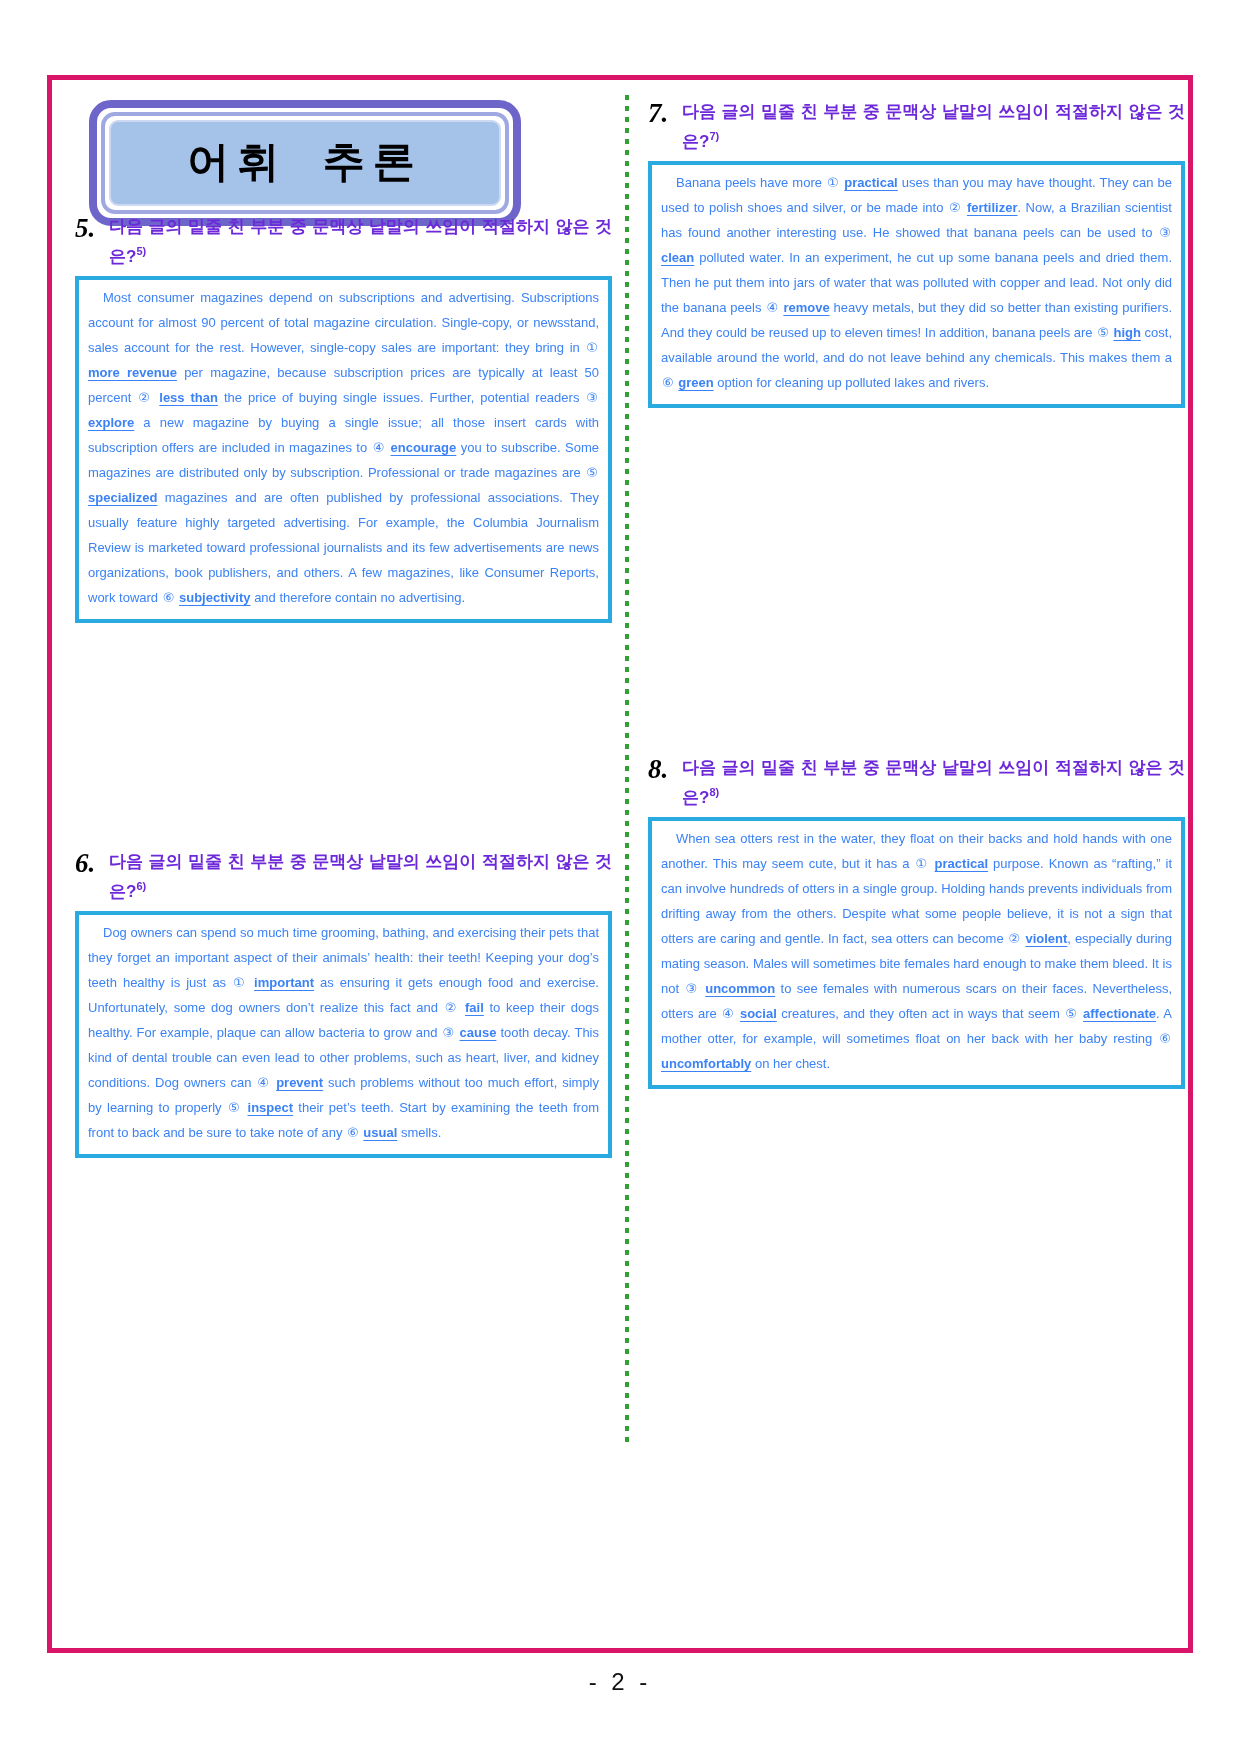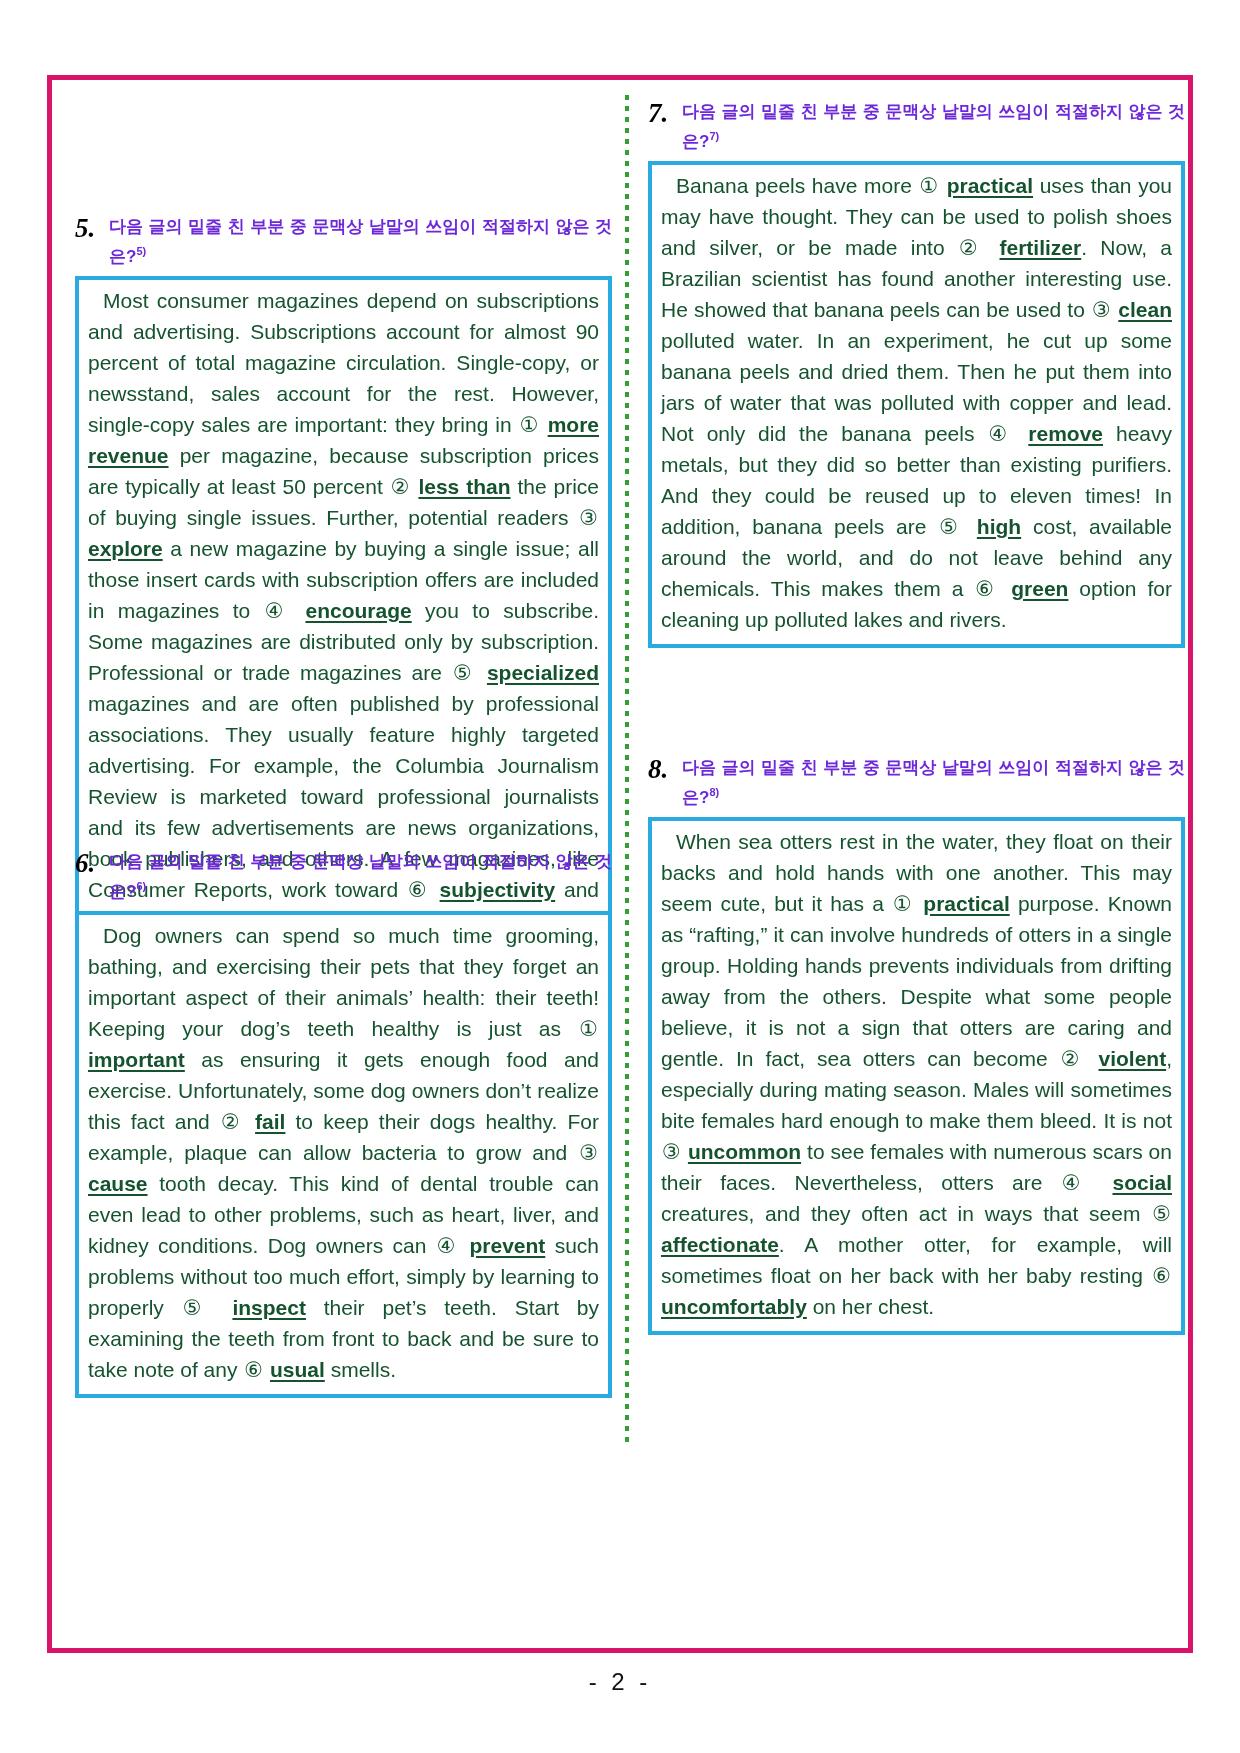--- a/index.html
+++ b/index.html
@@ -54,39 +54,46 @@
   .q-prompt{
     flex:1;font-size:17px;font-weight:bold;line-height:24px;color:#6d28d9;
     text-align:justify;text-align-last:left;
   }
   .q-prompt sup{font-size:11px;font-weight:bold;}
   .passage-box{
     margin-top:7px;border:4px solid var(--boxb);background:#fff;
     padding:5px 9px 9px 9px;
   }
   .passage{
-    font-size:21px;line-height:31px;color:#14532d;
+    font-size:13px;line-height:25px;color:#3b82f6;
     text-align:justify;text-align-last:left;text-indent:15px;
   }
   .passage .uw{font-weight:bold;text-decoration:underline;text-underline-offset:3px;}
   .passage .circ{padding:0 1px;}
 
   .footer{
     position:absolute;left:0;top:1668px;width:1240px;text-align:center;
     font-size:24px;color:#111;letter-spacing:4px;
   }
 </style>
 </head>
 <body>
 
 <div class="frame"></div>
 <div class="divider"></div>
 
 <div class="col col-left">
 
+  <div class="title-outer">
+    <div class="title-mid">
+      <div class="title-inner">
+        <span class="title-text">어휘 추론</span>
+      </div>
+    </div>
+  </div>
 
   <section class="question" style="top:115px;">
     <div class="q-header">
       <span class="q-num">5.</span>
       <p class="q-prompt"><span>다음 글의 밑줄 친 부분 중 문맥상 낱말의 쓰임이 적절하지 않은 것은?</span><sup>5)</sup></p>
     </div>
     <div class="passage-box">
       <p class="passage">Most consumer magazines depend on subscriptions and advertising. Subscriptions account for almost 90 percent of total magazine circulation. Single-copy, or newsstand, sales account for the rest. However, single-copy sales are important: they bring in <span class="circ">①</span> <span class="uw">more revenue</span> per magazine, because subscription prices are typically at least 50 percent <span class="circ">②</span> <span class="uw">less than</span> the price of buying single issues. Further, potential readers <span class="circ">③</span> <span class="uw">explore</span> a new magazine by buying a single issue; all those insert cards with subscription offers are included in magazines to <span class="circ">④</span> <span class="uw">encourage</span> you to subscribe. Some magazines are distributed only by subscription. Professional or trade magazines are <span class="circ">⑤</span> <span class="uw">specialized</span> magazines and are often published by professional associations. They usually feature highly targeted advertising. For example, the Columbia Journalism Review is marketed toward professional journalists and its few advertisements are news organizations, book publishers, and others. A few magazines, like Consumer Reports, work toward <span class="circ">⑥</span> <span class="uw">subjectivity</span> and therefore contain no advertising.</p>
     </div>
   </section>

